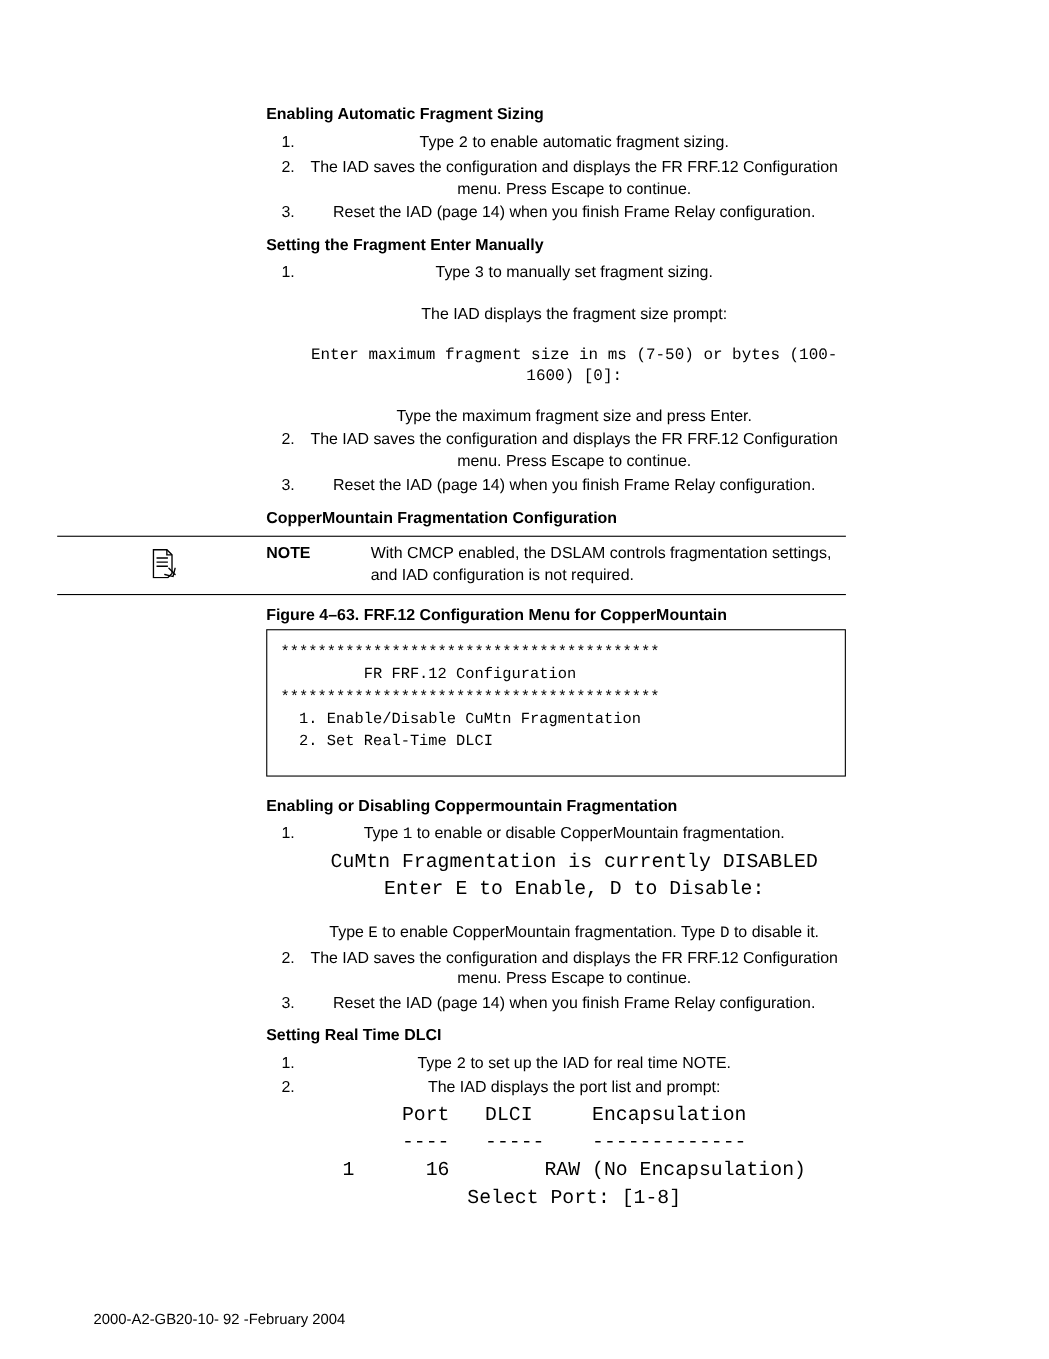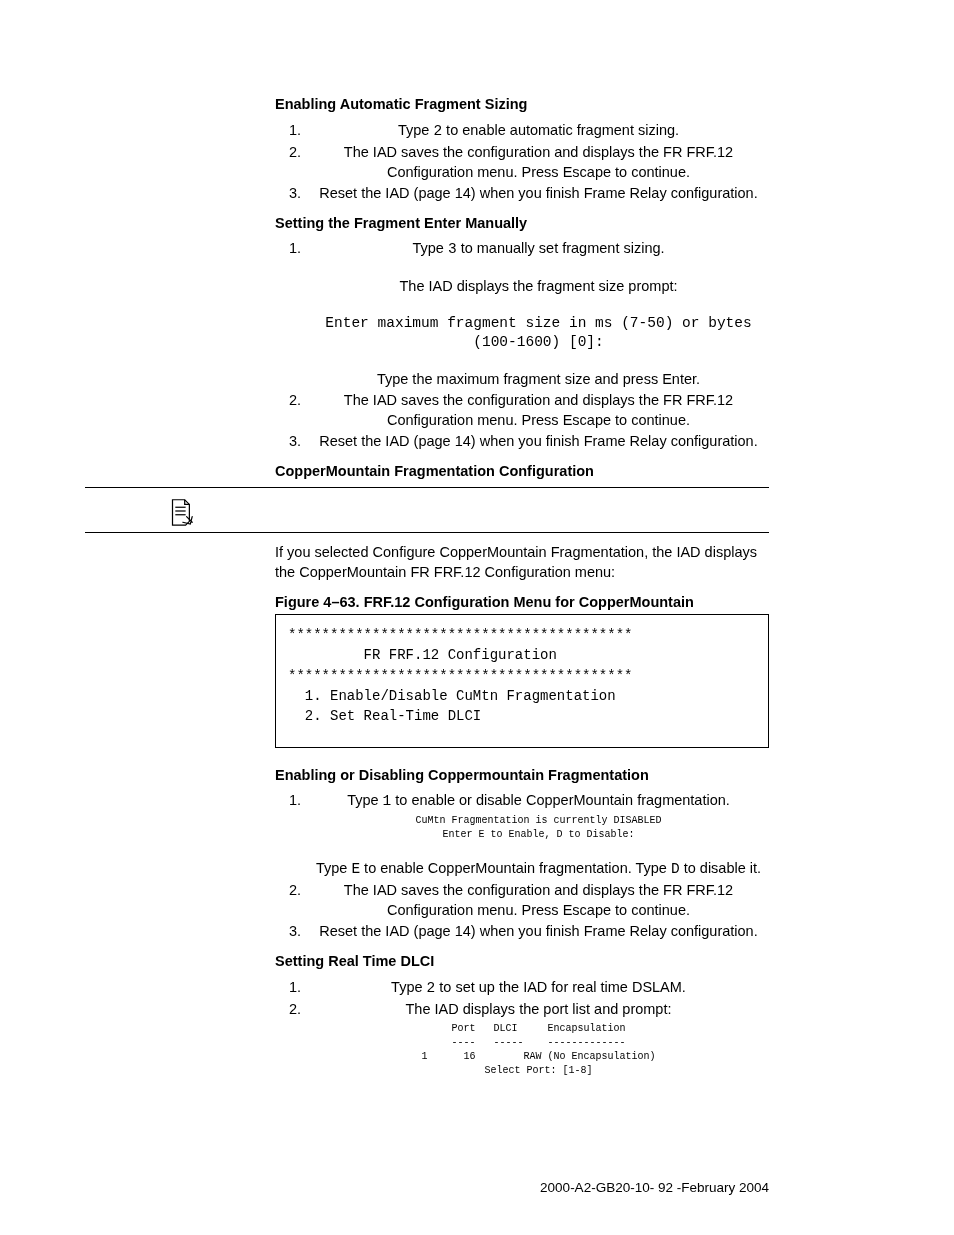--- a/index.html
+++ b/index.html
@@ -7,21 +7,21 @@
     font-size: 14.5px;
     line-height: 1.35;
     color: #000;
     margin: 0;
     padding: 0;
     background: #fff;
   }
   .page {
     width: 854px;
     min-height: 1235px;
-    padding: 85px 85px 40px 85px;
+    padding: 85px 85px 40px 52px;
     box-sizing: border-box;
     position: relative;
   }
   .content {
     margin-left: 190px;
   }
   .h4 {
     font-weight: bold;
     margin: 10px 0 6px 0;
   }
@@ -78,33 +78,33 @@
     padding: 10px 12px 20px 12px;
     white-space: pre;
     font-size: 14px;
     line-height: 1.45;
     margin-bottom: 18px;
   }
   .pre-block {
     font-family: "Courier New", Courier, monospace;
     white-space: pre;
     margin: 2px 0;
-    font-size: 10px;
+    font-size: 18px;
     line-height: 1.4;
   }
   .para {
     margin: 4px 0;
   }
   .footer {
     position: absolute;
-    bottom: 38px;
+    bottom: 26px;
     left: 85px;
     right: 85px;
     display: flex;
-    justify-content: flex-end;
+    justify-content: flex-start;
     font-size: 13.5px;
   }
   svg.note-icon { width: 30px; height: 30px; }
 </style>
 </head>
 <body>
 
 <div class="page">
   <div class="content">
 
@@ -137,23 +137,26 @@
           <g fill="none" stroke="#000" stroke-width="1.3">
             <path d="M8 4 h13 l5 5 v18 l-4 4 h-14 z"></path>
             <path d="M21 4 v5 h5"></path>
             <line x1="11" y1="12" x2="22" y2="12"></line>
             <line x1="11" y1="16" x2="22" y2="16"></line>
             <line x1="11" y1="20" x2="22" y2="20"></line>
             <path d="M23 22 l6 6 M29 22 l-2 8 l-8 -2" stroke-linecap="round"></path>
           </g>
         </svg>
       </div>
+      <div class="note-body">
+        <div class="note-label">NOTE</div>
+        <div class="note-text">With CMCP enabled, the DSLAM controls fragmentation settings, and IAD configuration is not required.</div>
+      </div>
     </div>
 
-    <div class="para">If you selected Configure CopperMountain Fragmentation, the IAD displays the CopperMountain FR FRF.12 Configuration menu:</div>
 
     <div class="figure-caption">Figure 4–63.  FRF.12 Configuration Menu for CopperMountain</div>
     <div class="code-box">*****************************************
          FR FRF.12 Configuration
 *****************************************
   1. Enable/Disable CuMtn Fragmentation
   2. Set Real-Time DLCI</div>
 
 
     <div class="h4">Enabling or Disabling Coppermountain Fragmentation</div>
@@ -166,21 +169,21 @@
           <span>Type </span><span class="mono">E</span><span> to enable CopperMountain fragmentation. Type </span><span class="mono">D</span><span> to disable it.</span>
         </div>
       </li>
       <li>The IAD saves the configuration and displays the FR FRF.12 Configuration menu. Press Escape to continue.</li>
       <li>Reset the IAD (page 14) when you finish Frame Relay configuration.</li>
     </ol>
 
     <div class="h4">Setting Real Time DLCI</div>
     <ol class="steps">
       <li>
-        <span>Type </span><span class="mono">2</span><span> to set up the IAD for real time DSLAM.</span>
+        <span>Type </span><span class="mono">2</span><span> to set up the IAD for real time NOTE.</span>
       </li>
       <li>
         <span>The IAD displays the port list and prompt:</span>
         <div class="pre-block">Port   DLCI     Encapsulation
 ----   -----    -------------
 1      16        RAW (No Encapsulation)
 Select Port: [1-8]</div>
       </li>
     </ol>
 

